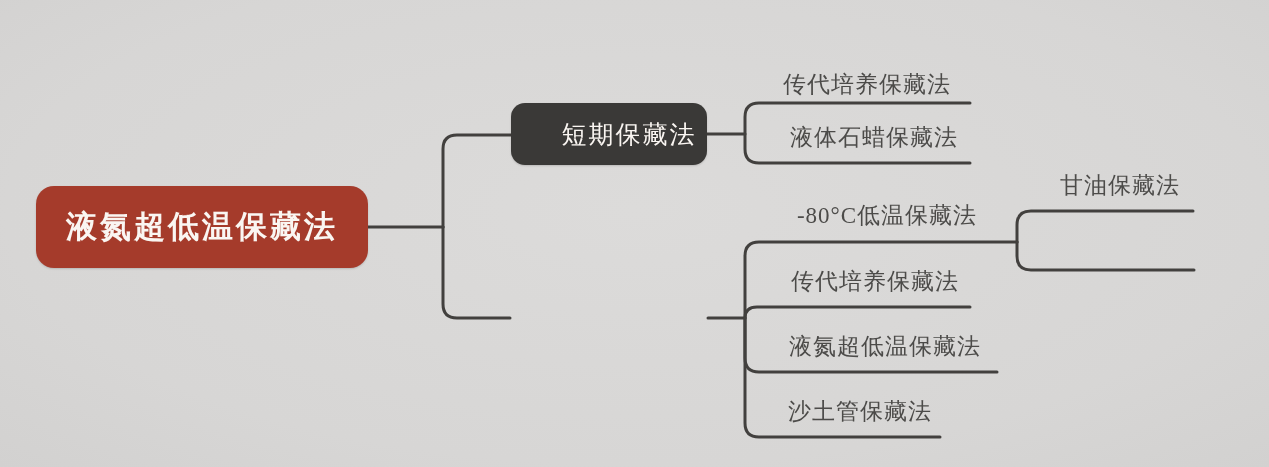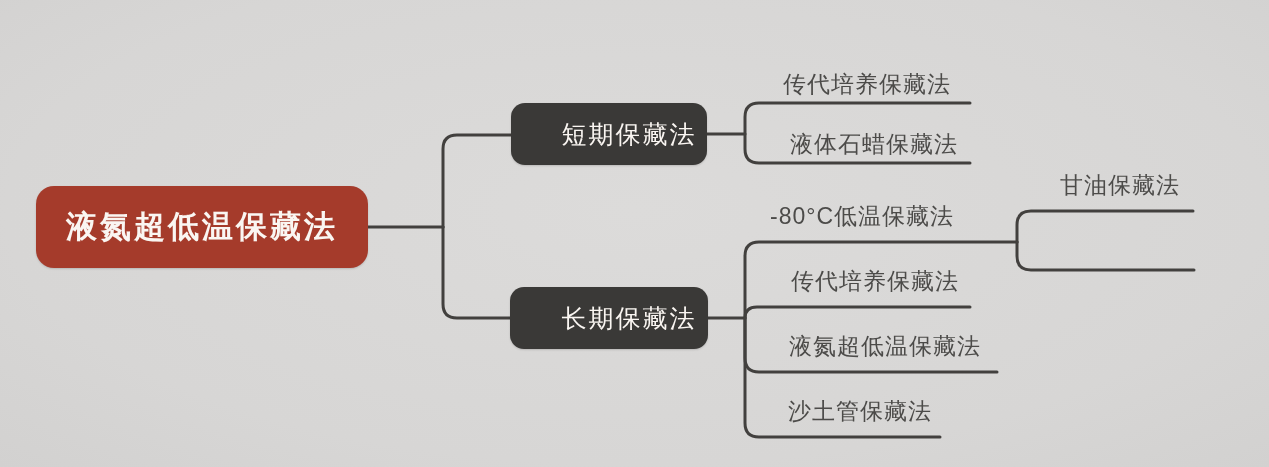--- a/index.html
+++ b/index.html
@@ -24,22 +24,22 @@
   .node-branch{
     border-radius:14px;background:#3a3937;font-size:25px;font-weight:500;padding-left:40px;
   }
   .node-short{left:511px;top:103px;width:196px;height:62px;}
   .node-long{left:510px;top:287px;width:198px;height:62px;}
   .leaf{
     position:absolute;color:#4c4b49;font-size:23px;font-weight:500;
     letter-spacing:1px;line-height:26px;text-align:center;white-space:nowrap;
   }
   .leaf-chuandai{left:757px;top:64px;width:220px;margin-top:7px;}
-  .leaf-yeti{left:754px;top:132px;width:240px;font-family:Liberation Serif, serif;}
-  .leaf-minus80{left:747px;top:203px;width:230px;}
+  .leaf-yeti{left:754px;top:124px;width:240px;}
+  .leaf-minus80{left:772px;top:203px;width:230px;font-family:Liberation Serif, serif;}
   .leaf-zhenkong{left:760px;top:268px;width:230px;}
   .leaf-yedan{left:760px;top:333px;width:250px;}
   .leaf-shatu{left:760px;top:398px;width:200px;}
   .leaf-ganyou{left:1030px;top:172px;width:180px;}
   .leaf-cizhu{left:1030px;top:231px;width:180px;}
 </style>
 </head>
 <body>
 
 <div class="canvas">
@@ -62,23 +62,20 @@
   </svg>
 
   <div class="node node-root">
     <span>液氮超低温保藏法</span>
   </div>
 
   <div class="node node-branch node-short">
     <span>短期保藏法</span>
   </div>
 
-  <div class="node node-branch node-long">
-    <span>长期保藏法</span>
-  </div>
 
   <div class="leaf leaf-chuandai">传代培养保藏法</div>
 
   <div class="leaf leaf-yeti">液体石蜡保藏法</div>
 
   <div class="leaf leaf-minus80">-80°C低温保藏法</div>
 
   <div class="leaf leaf-zhenkong">传代培养保藏法</div>
 
   <div class="leaf leaf-yedan">液氮超低温保藏法</div>

